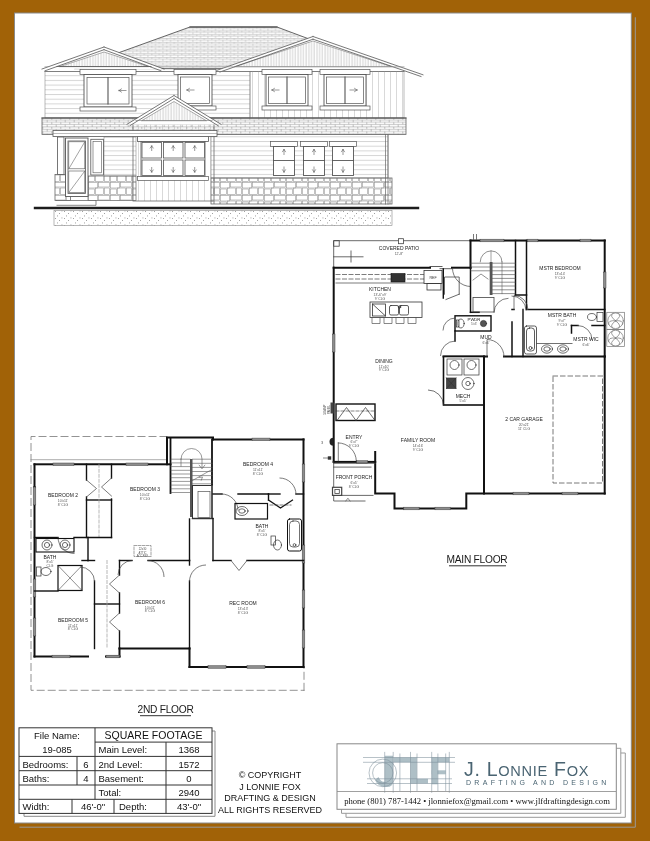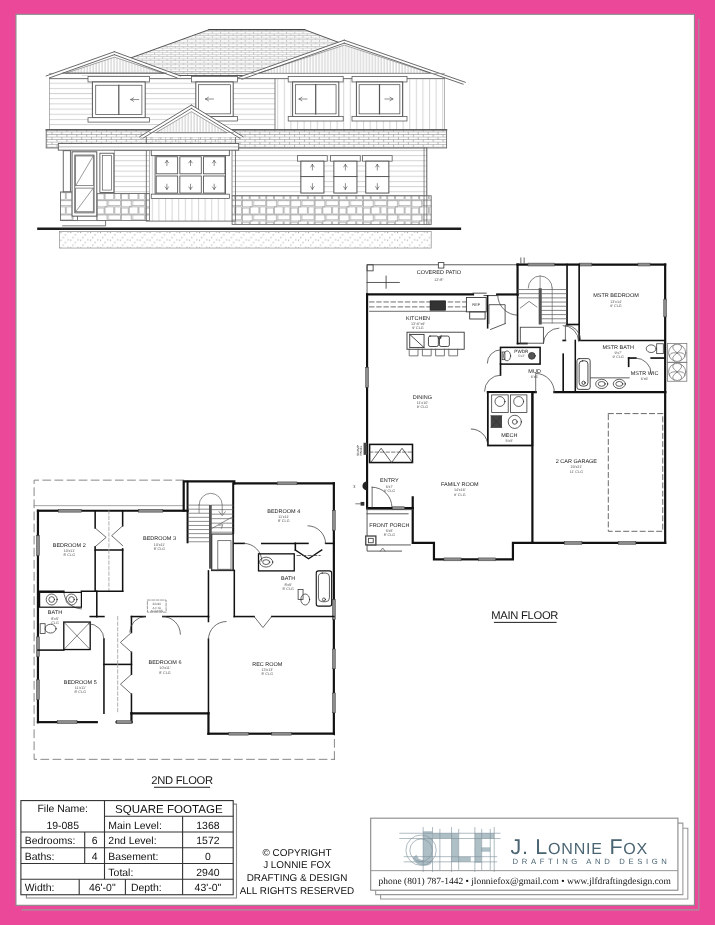--- a/index.html
+++ b/index.html
@@ -1,16 +1,16 @@
 <!DOCTYPE html>
 <html><head>
 <meta charset="utf-8">
 <style>
   html,body{margin:0;padding:0;background:#ffffff;}
-  #page{position:relative;width:650px;height:841px;background:#ec4899;overflow:hidden;
+  #page{position:relative;width:650px;height:841px;background:#a16207;overflow:hidden;
         font-family:"Liberation Sans", sans-serif;}
   svg{position:absolute;left:0;top:0;}
   .lbl{fill:#1a1a1a;font-family:"Liberation Sans",sans-serif;text-anchor:middle;}
 </style>
 </head>
 <body>
 <div id="page">
 <svg width="650" height="841" viewBox="0 0 650 841">
 
   <g fill="none" stroke="#9a9a9a" stroke-width="1">

